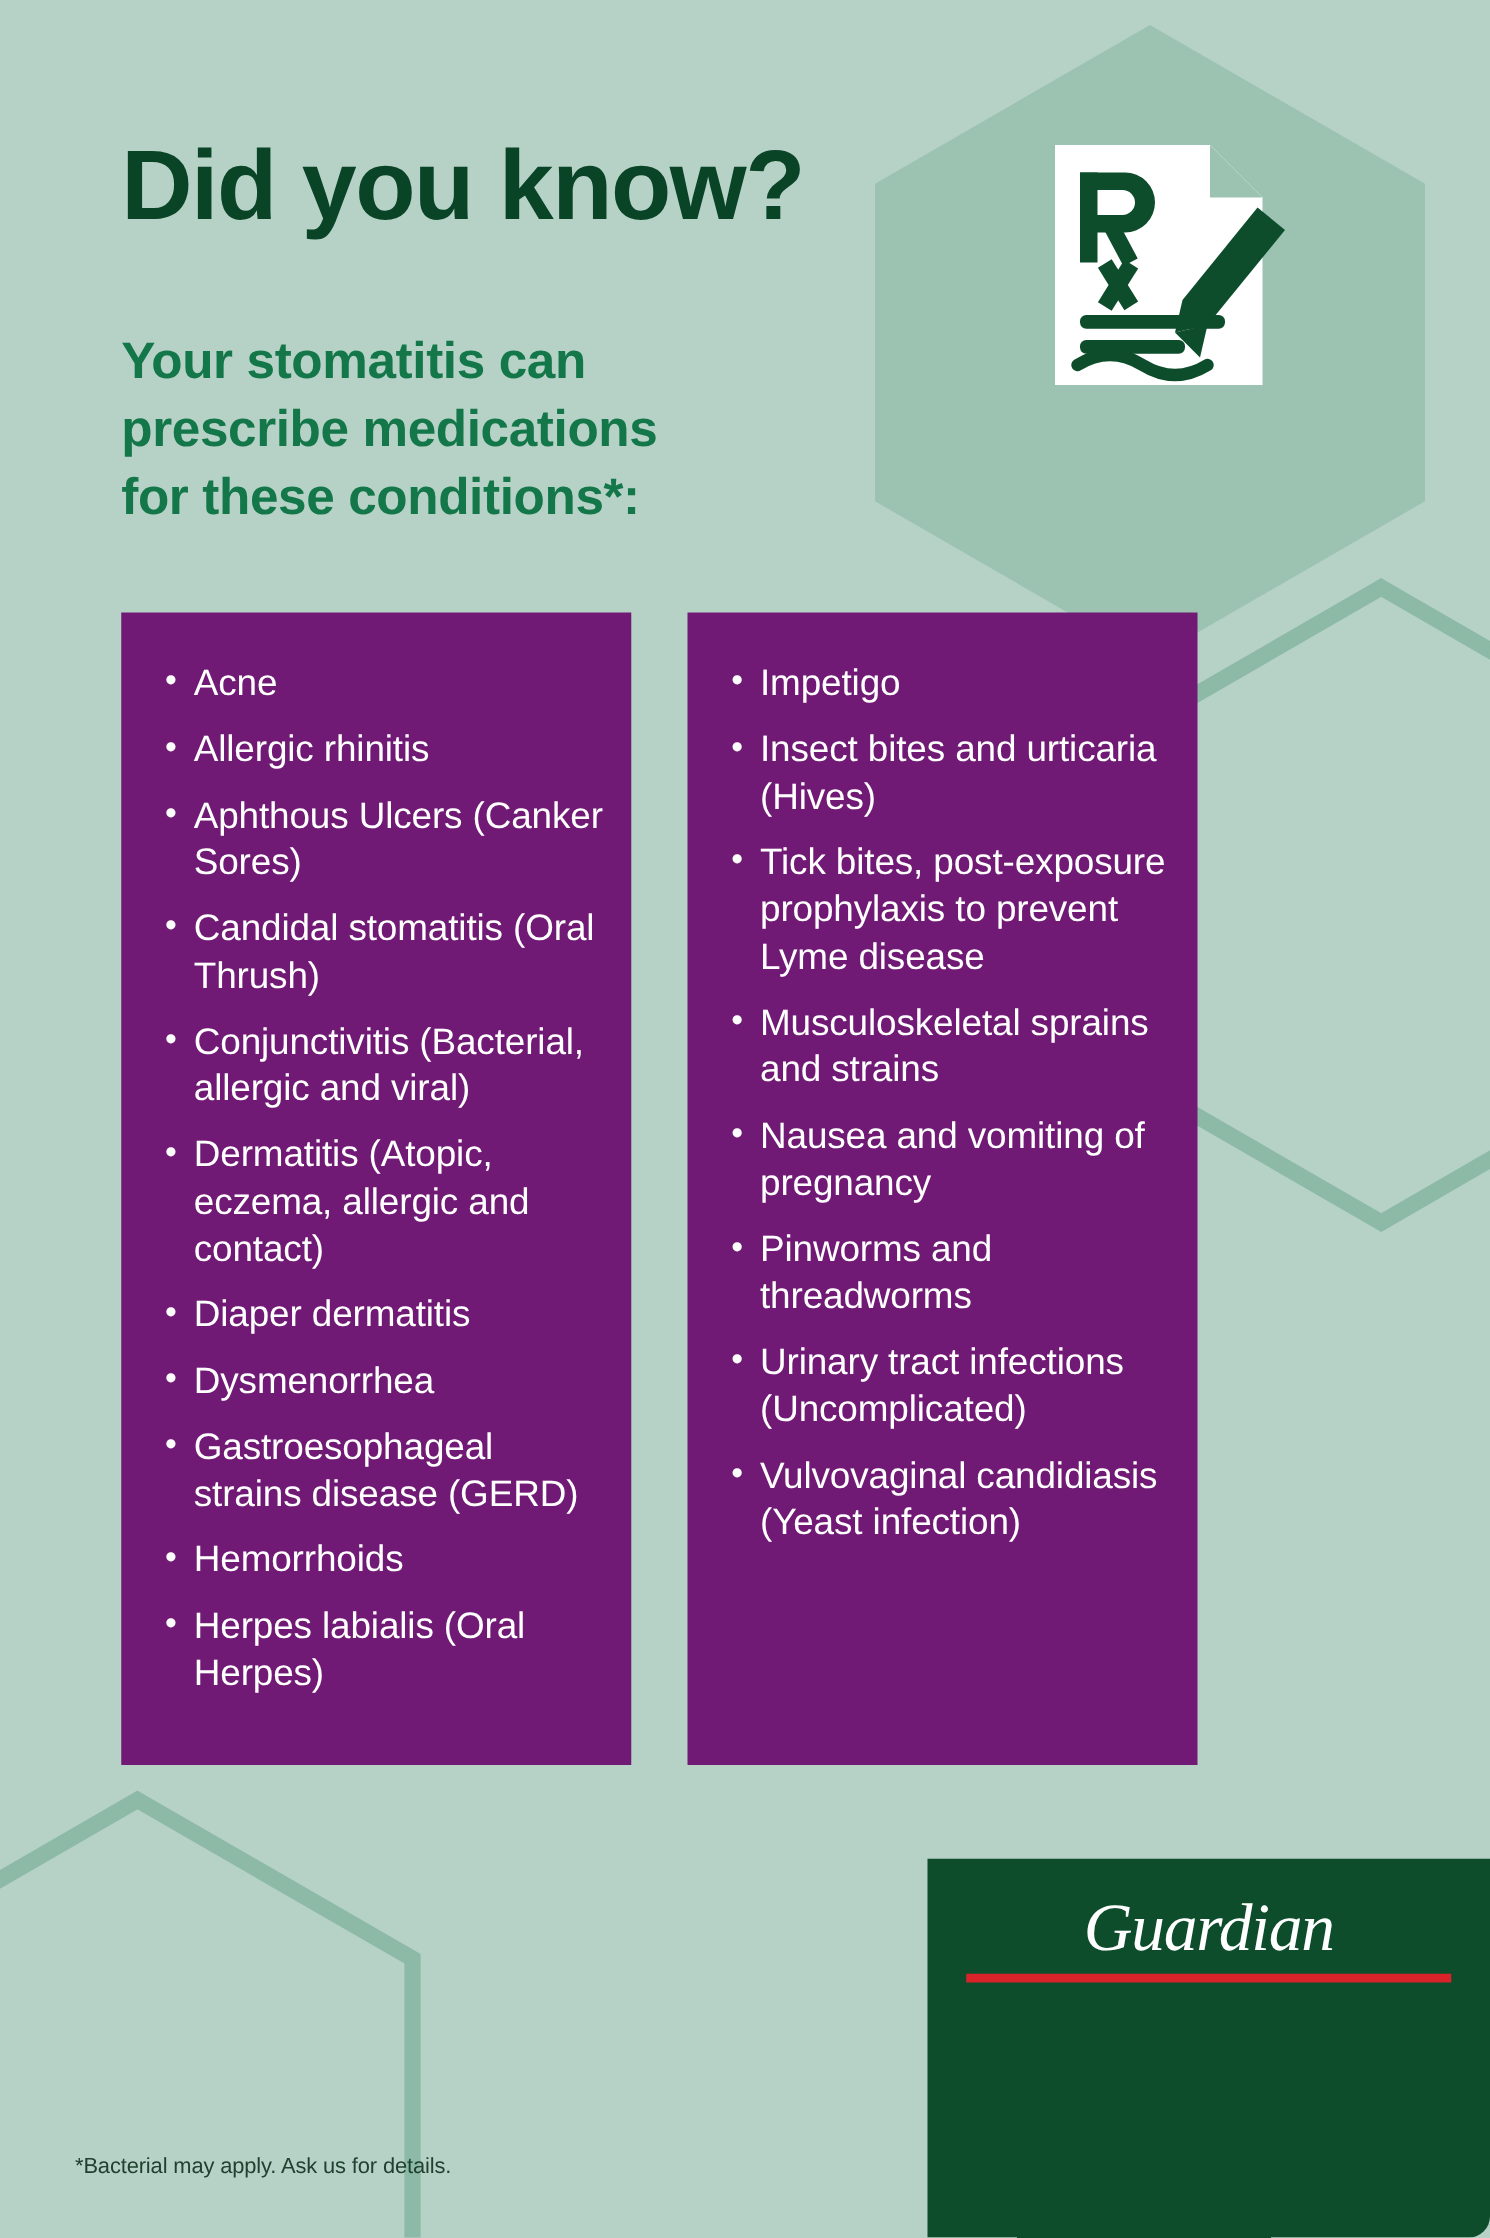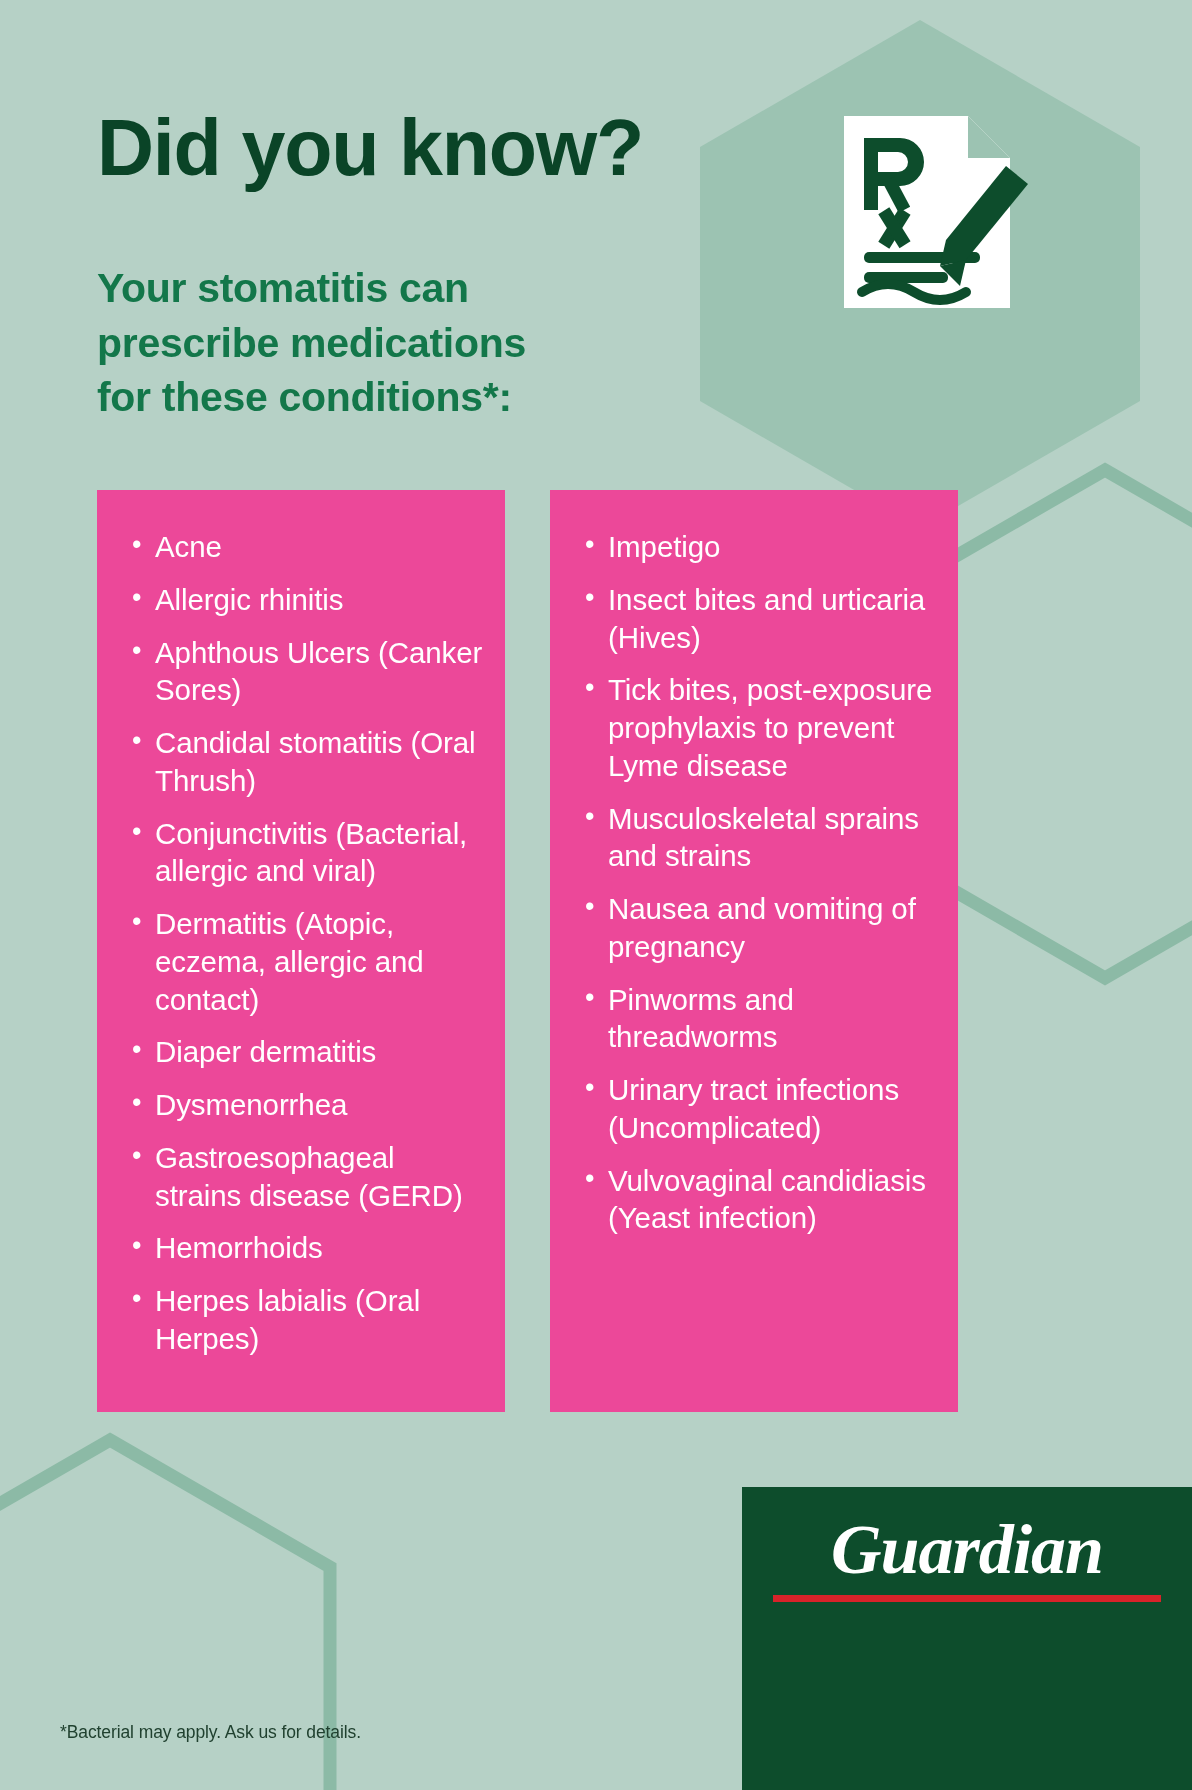--- a/index.html
+++ b/index.html
@@ -12,20 +12,21 @@
     background: #b6d1c6;
     font-family: "Liberation Sans", sans-serif;
     overflow: hidden;
     position: relative;
   }
 
   .poster {
     position: absolute;
     inset: 0;
     overflow: hidden;
+    border-radius: 17px;
   }
 
   
   .hex-layer {
     position: absolute;
     inset: 0;
     pointer-events: none;
   }
 
   
@@ -70,21 +71,21 @@
   .panels {
     position: absolute;
     left: 97px;
     top: 490px;
     width: 1000px;
     display: flex;
     gap: 45px;
     z-index: 4;
   }
   .panel {
-    background: #ec4899;
+    background: #701a75;
     width: 408px;
     min-height: 922px;
     box-sizing: border-box;
     padding: 38px 20px 30px 20px;
   }
   .panel ul {
     list-style: none;
     margin: 0;
     padding: 0;
   }
@@ -131,22 +132,22 @@
   .logo-inner {
     position: absolute;
     left: 0;
     right: 0;
     top: 28px;
     text-align: center;
   }
   .logo-word {
     font-family: "Liberation Serif", serif;
     font-style: italic;
-    font-weight: bold;
-    font-size: 70px;
+    font-weight: normal;
+    font-size: 54px;
     color: #ffffff;
     letter-spacing: -1px;
     line-height: 1;
     display: inline-block;
   }
   .logo-rule {
     margin: 10px auto 0 auto;
     width: 388px;
     height: 7px;
     background: #d8232a;

